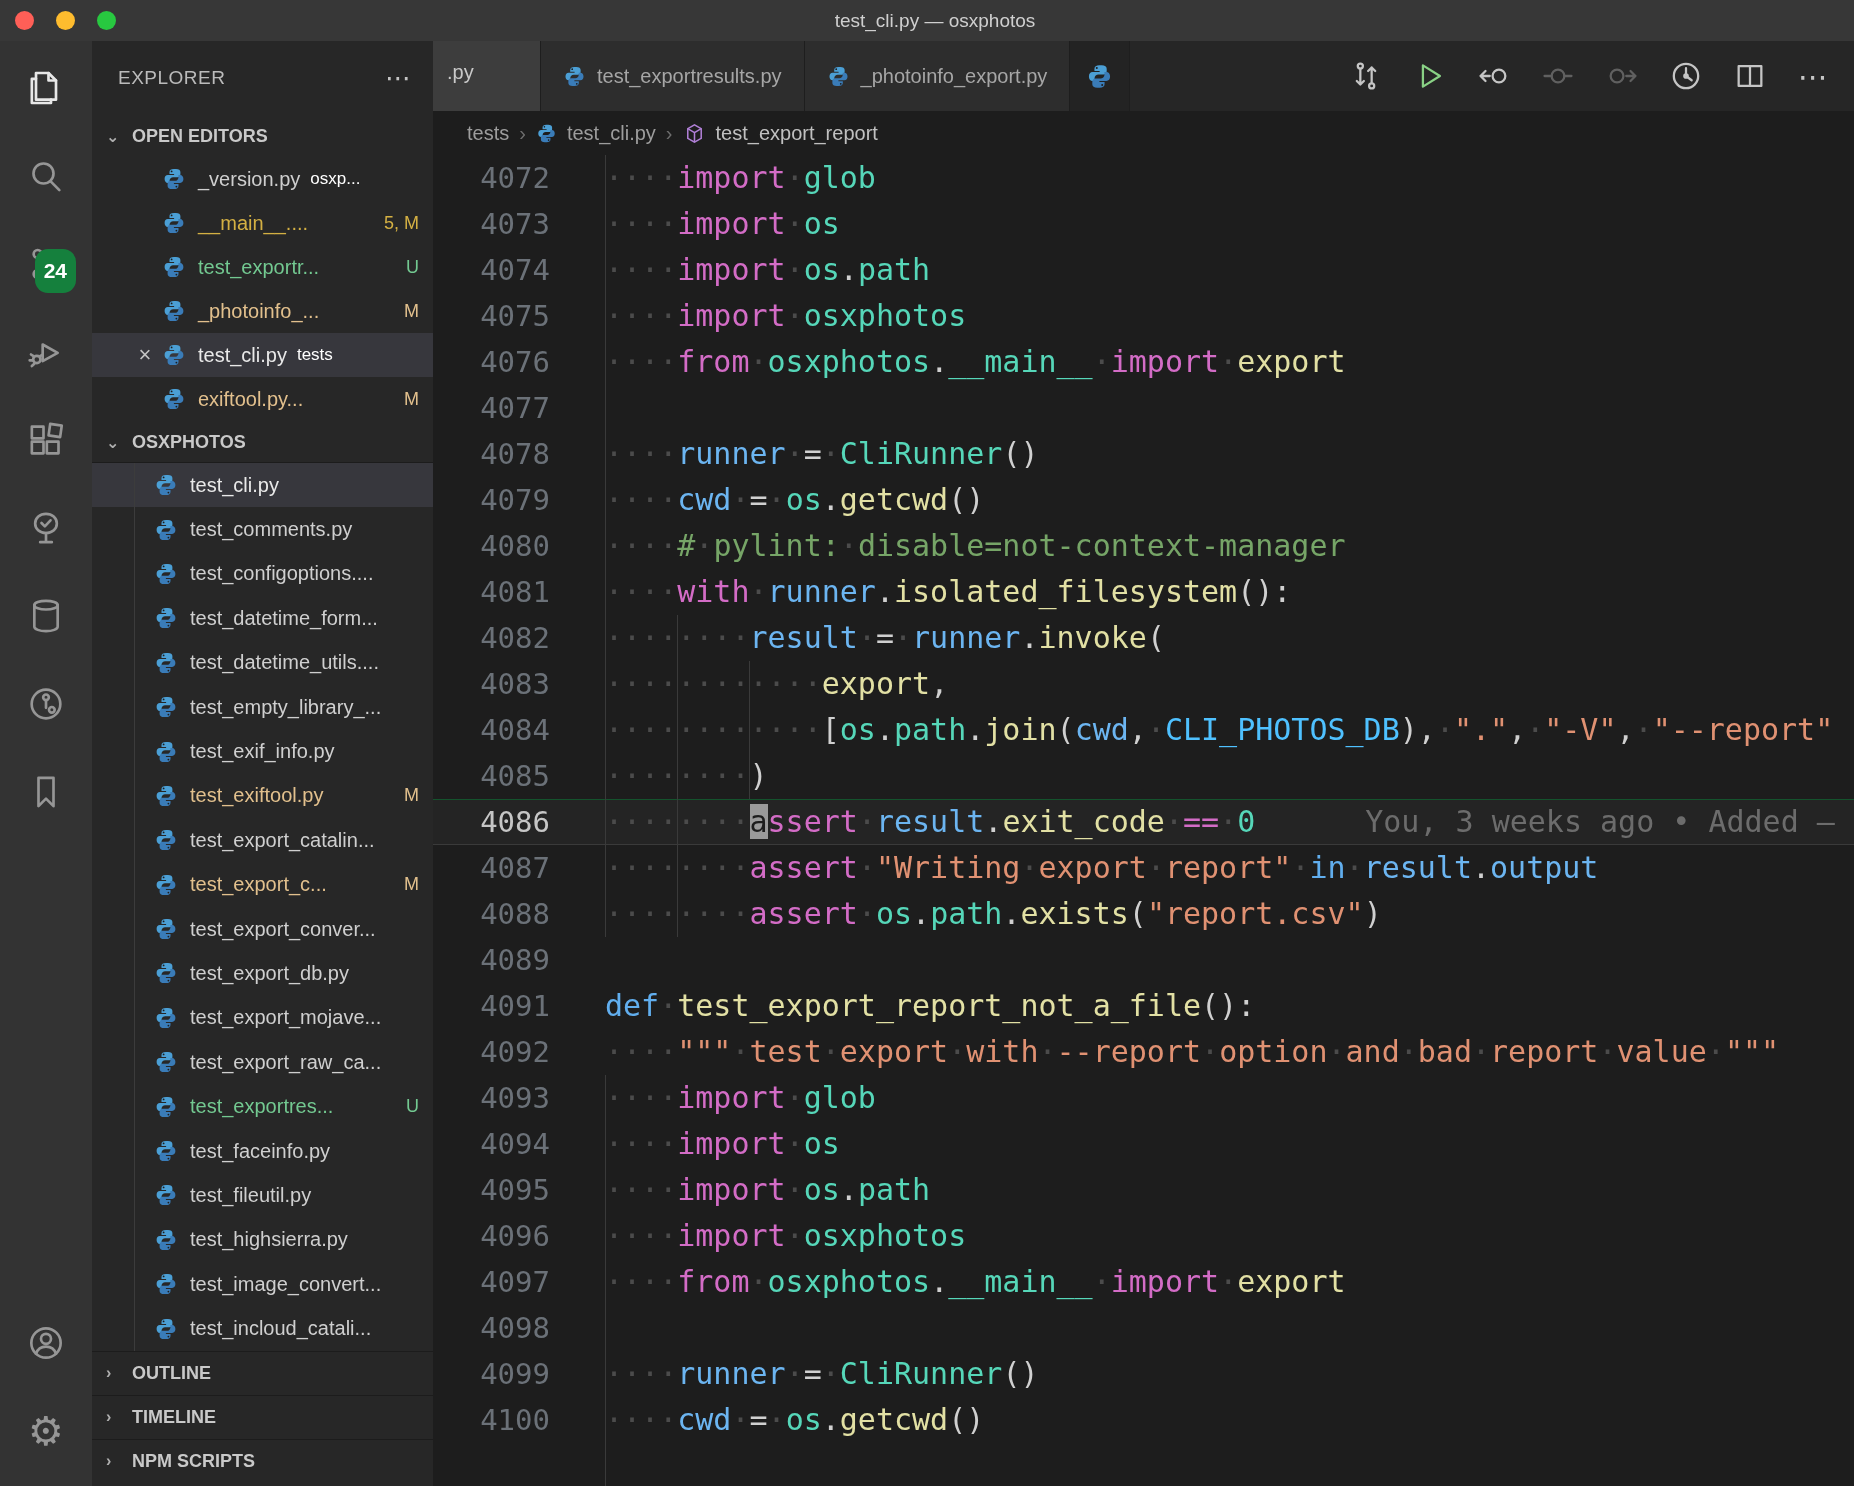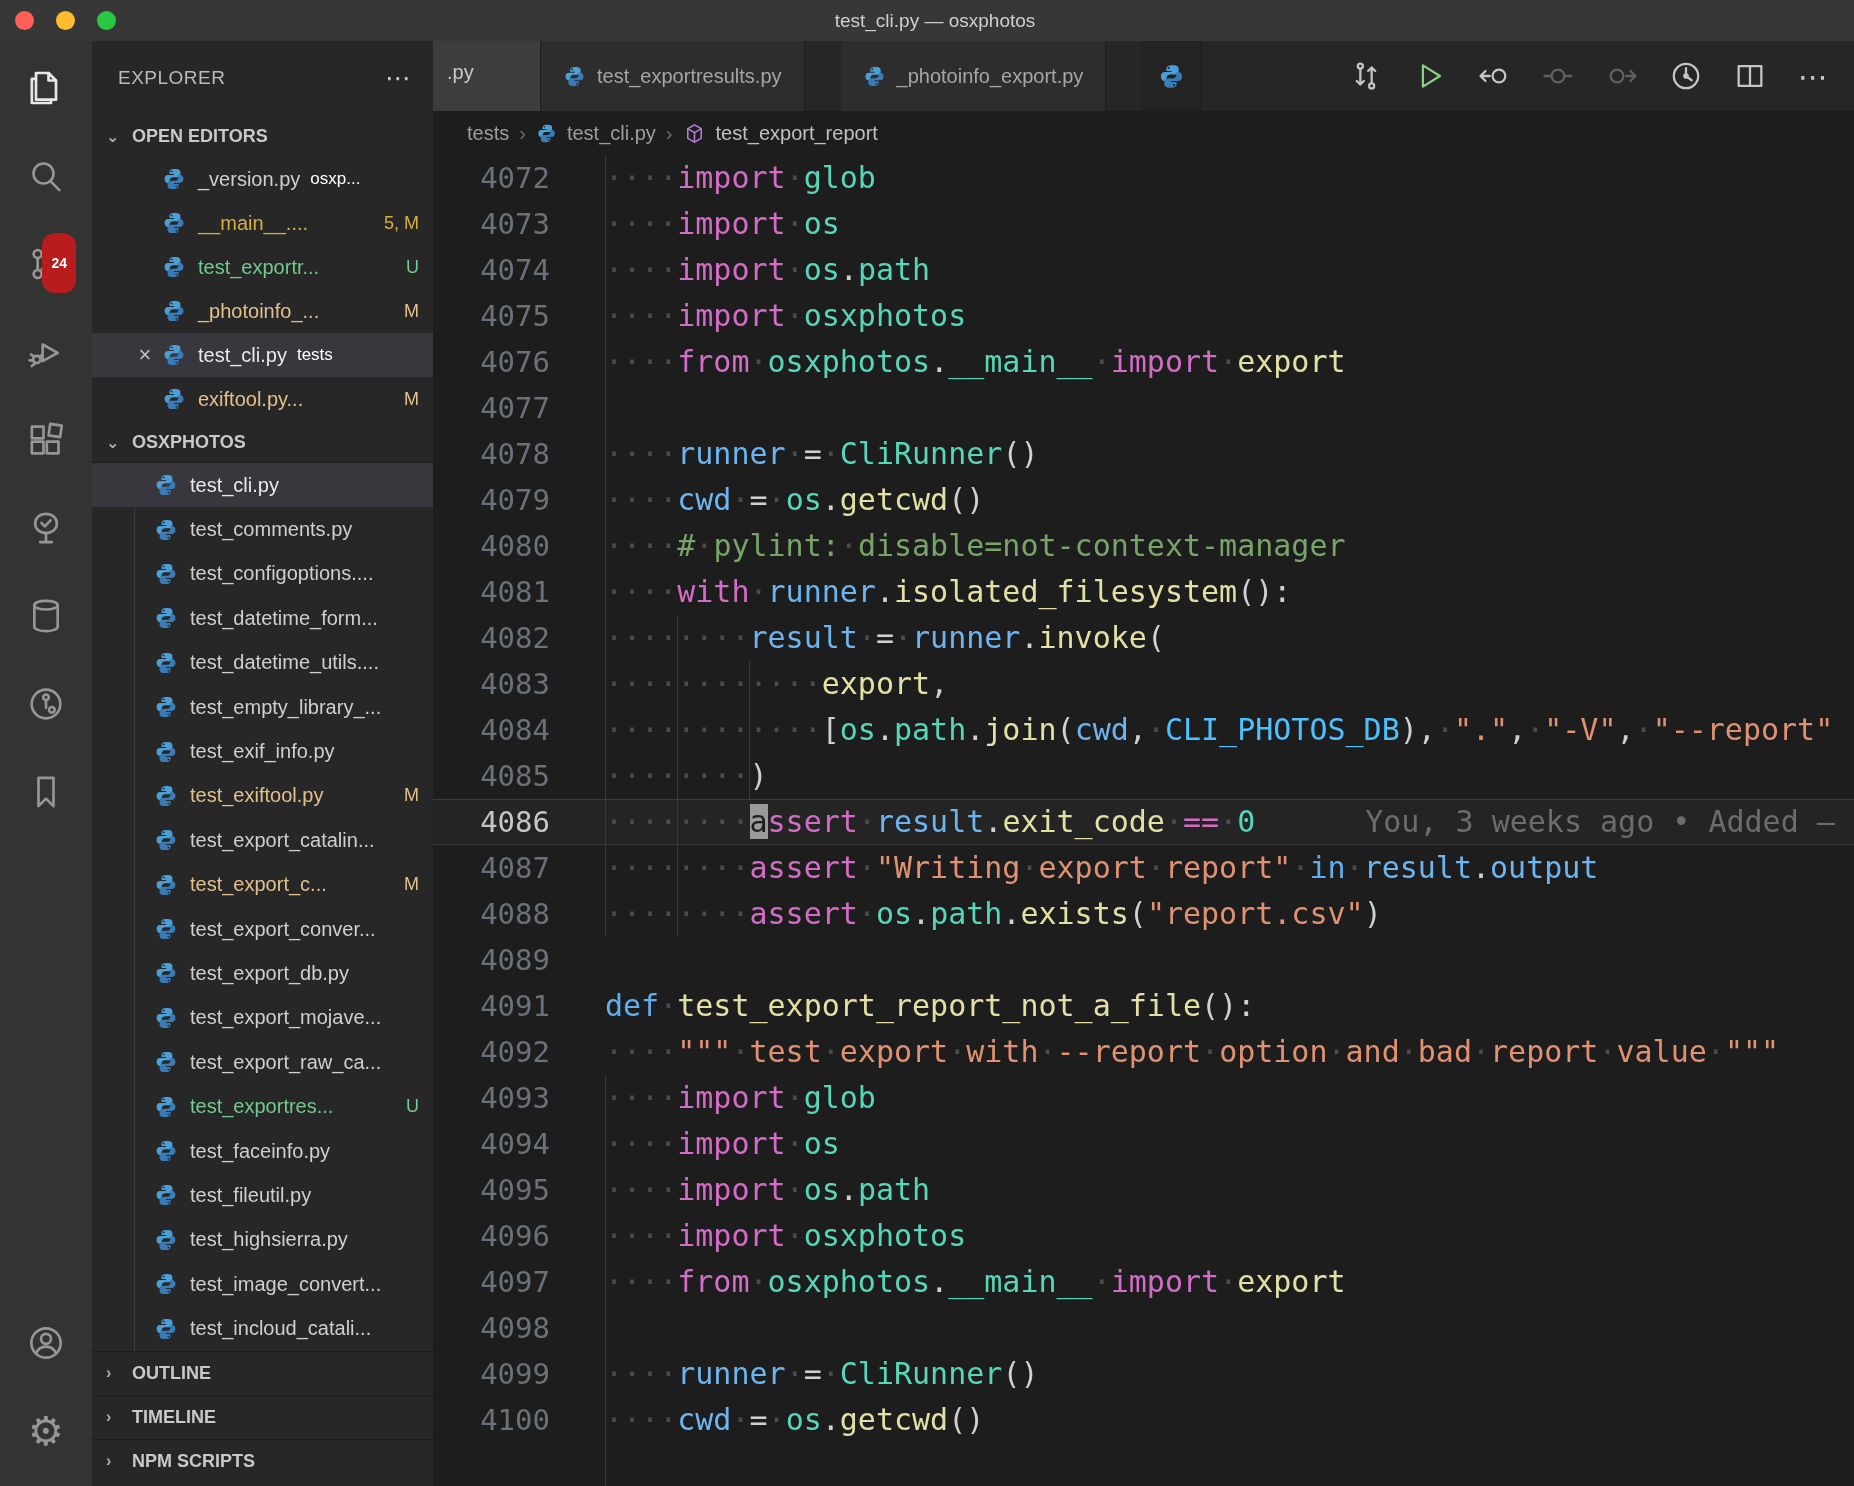--- a/index.html
+++ b/index.html
@@ -19,22 +19,22 @@
   .title-text{position:absolute;left:16px;right:0;text-align:center;color:#cfcfcf;font-size:19px;}
 
   .mainrow{flex:1;display:flex;min-height:0;}
 
   
   .activitybar{width:92px;background:var(--act-bg);display:flex;flex-direction:column;align-items:center;padding-top:14px;flex:0 0 92px;}
   .act-icon{width:64px;height:66px;display:flex;align-items:center;justify-content:center;position:relative;color:#969696;margin-bottom:22px;}
   .act-icon svg{width:40px;height:40px;}
   .act-icon.active{color:#e8e8e8;}
   .act-spacer{flex:1;}
-  .act-badge{position:absolute;right:2px;bottom:4px;background:#b91c1c;color:#fff;border-radius:13px;
-    font-size:14px;font-weight:bold;padding:20px 9px;line-height:20px;}
+  .act-badge{position:absolute;right:2px;bottom:4px;background:#15803d;color:#fff;border-radius:13px;
+    font-size:21px;font-weight:bold;padding:12px 9px;line-height:20px;}
   .gear-glyph{font-size:40px;color:#969696;}
 
   
   .sidebar{width:341px;background:var(--side-bg);flex:0 0 341px;display:flex;flex-direction:column;overflow:hidden;color:#c3c3c3;}
   .side-title{height:74px;display:flex;align-items:center;padding:0 20px 0 26px;flex:0 0 74px;}
   .side-title .lbl{font-size:19px;letter-spacing:.5px;color:#bbbbbb;flex:1;}
   .side-title .dots{color:#c5c5c5;font-size:26px;letter-spacing:2px;cursor:pointer;}
   .sect-head{height:42px;display:flex;align-items:center;font-weight:bold;font-size:18px;color:#c9c9c9;padding-left:14px;flex:0 0 42px;}
   .sect-head .chev{width:26px;color:#b0b0b0;font-size:16px;}
   .sect-head.shadow{box-shadow:0 -1px 0 #1c1c1c inset, 0 1px 0 #1c1c1c;}
@@ -461,21 +461,21 @@
             <span>NPM SCRIPTS</span>
           </div>
         </div>
     </div>
 
     <div class="editorcol">
       <div class="tabbar">
         <div class="tab partial">
           <span>.py</span>
         </div>
-        <div id="tabs-host" style="display:flex;gap:36px;">
+        <div id="tabs-host" style="display:flex;">
             <div class="tab">
               <span class="pyicon"><svg viewBox="0 0 24 24">
                   <path fill="#4b9fd5" d="M11.9 2c-2.9 0-4.4 1.1-4.4 3.1v2h4.6v.9H5.9C3.8 8 2.6 9.6 2.6 11.9s1.2 4 3.3 4h1.7v-2.3c0-1.9 1.6-3.4 3.5-3.4h4.5c1.6 0 2.8-1.3 2.8-2.9V5.1c0-2-1.6-3.1-4.4-3.1h-2.1z"></path>
                   <path fill="#3a7cb8" d="M12.1 22c2.9 0 4.4-1.1 4.4-3.1v-2h-4.6V16h6.2c2.1 0 3.3-1.6 3.3-3.9s-1.2-4-3.3-4h-1.7v2.3c0 1.9-1.6 3.4-3.5 3.4H8.4c-1.6 0-2.8 1.3-2.8 2.9v2.2c0 2 1.6 3.1 4.4 3.1h2.1z"></path>
                   <circle cx="9.6" cy="4.4" r=".9" fill="#1d1d1d"></circle>
                   <circle cx="14.4" cy="19.6" r=".9" fill="#1d1d1d"></circle>
                 </svg></span>
               <span>test_exportresults.py</span>
             </div>
             <div class="tab">

